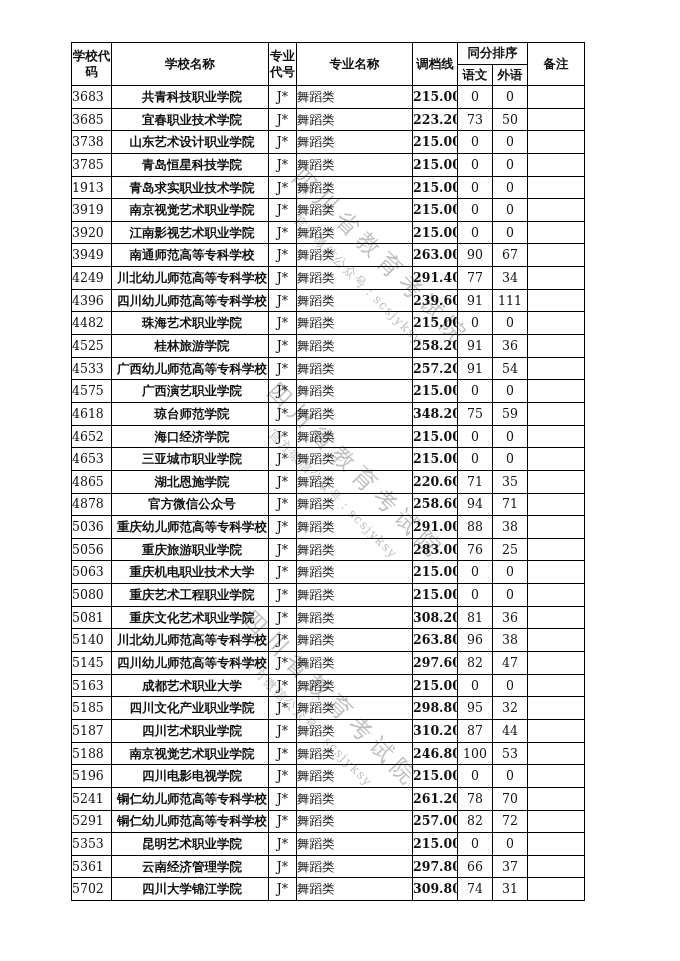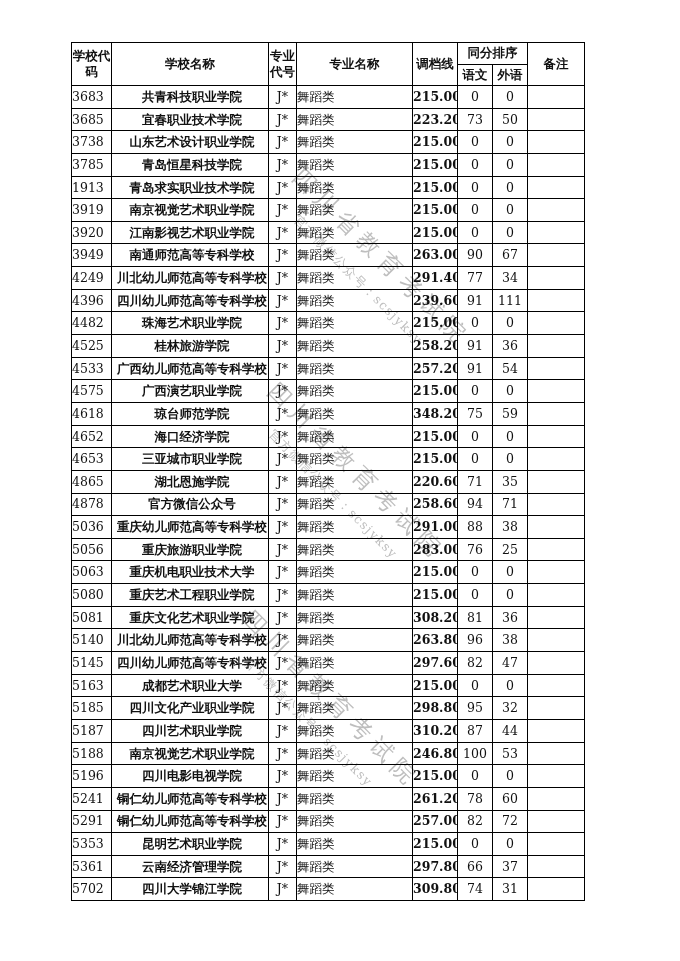--- a/index.html
+++ b/index.html
@@ -427,21 +427,21 @@
     <td class="c-num">0</td>
     <td class="c-remark"></td>
   </tr>
         <tr>
     <td class="c-code">5241</td>
     <td class="c-school">铜仁幼儿师范高等专科学校</td>
     <td class="c-mcode">J*</td>
     <td class="c-major">舞蹈类</td>
     <td class="c-cutoff">261.20</td>
     <td class="c-num">78</td>
-    <td class="c-num">60</td>
+    <td class="c-num">70</td>
     <td class="c-remark"></td>
   </tr>
         <tr>
     <td class="c-code">5291</td>
     <td class="c-school">铜仁幼儿师范高等专科学校</td>
     <td class="c-mcode">J*</td>
     <td class="c-major">舞蹈类</td>
     <td class="c-cutoff">257.00</td>
     <td class="c-num">82</td>
     <td class="c-num">72</td>

